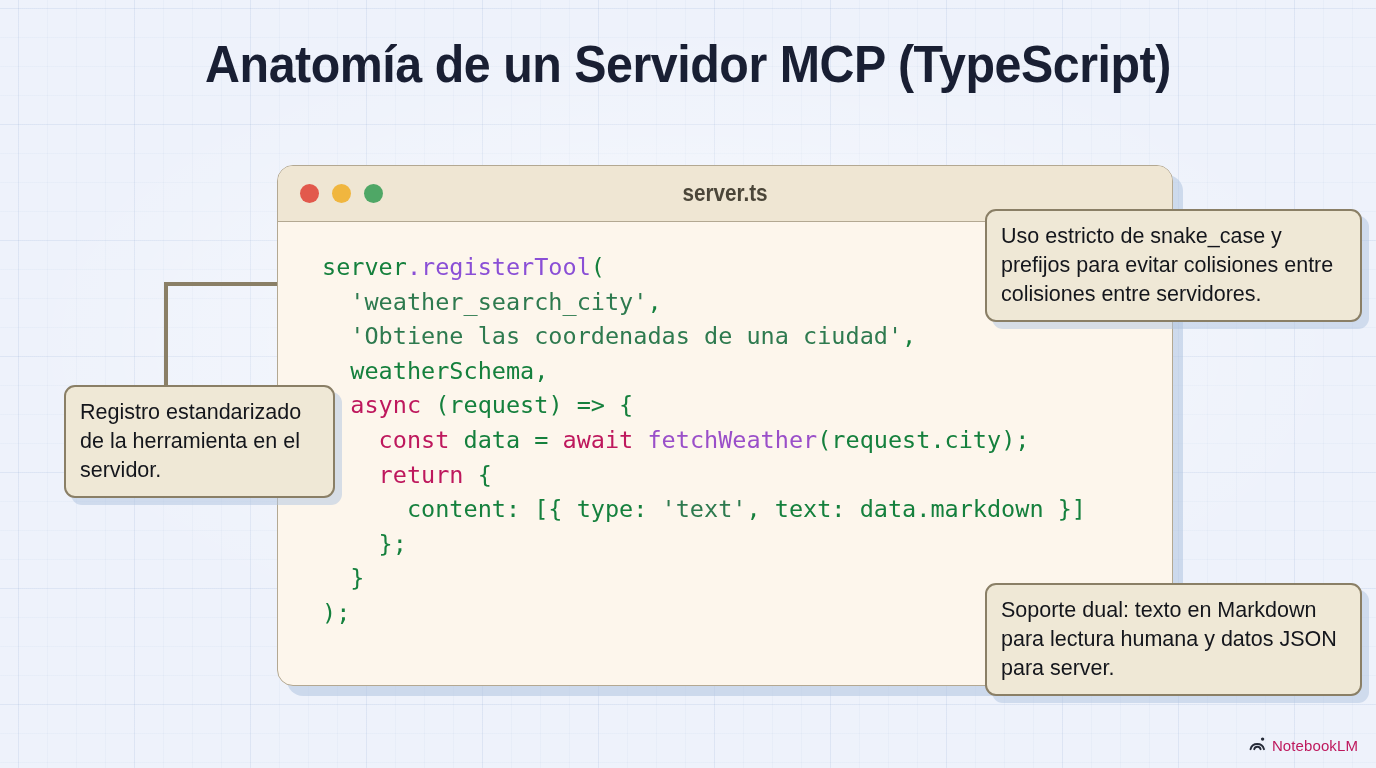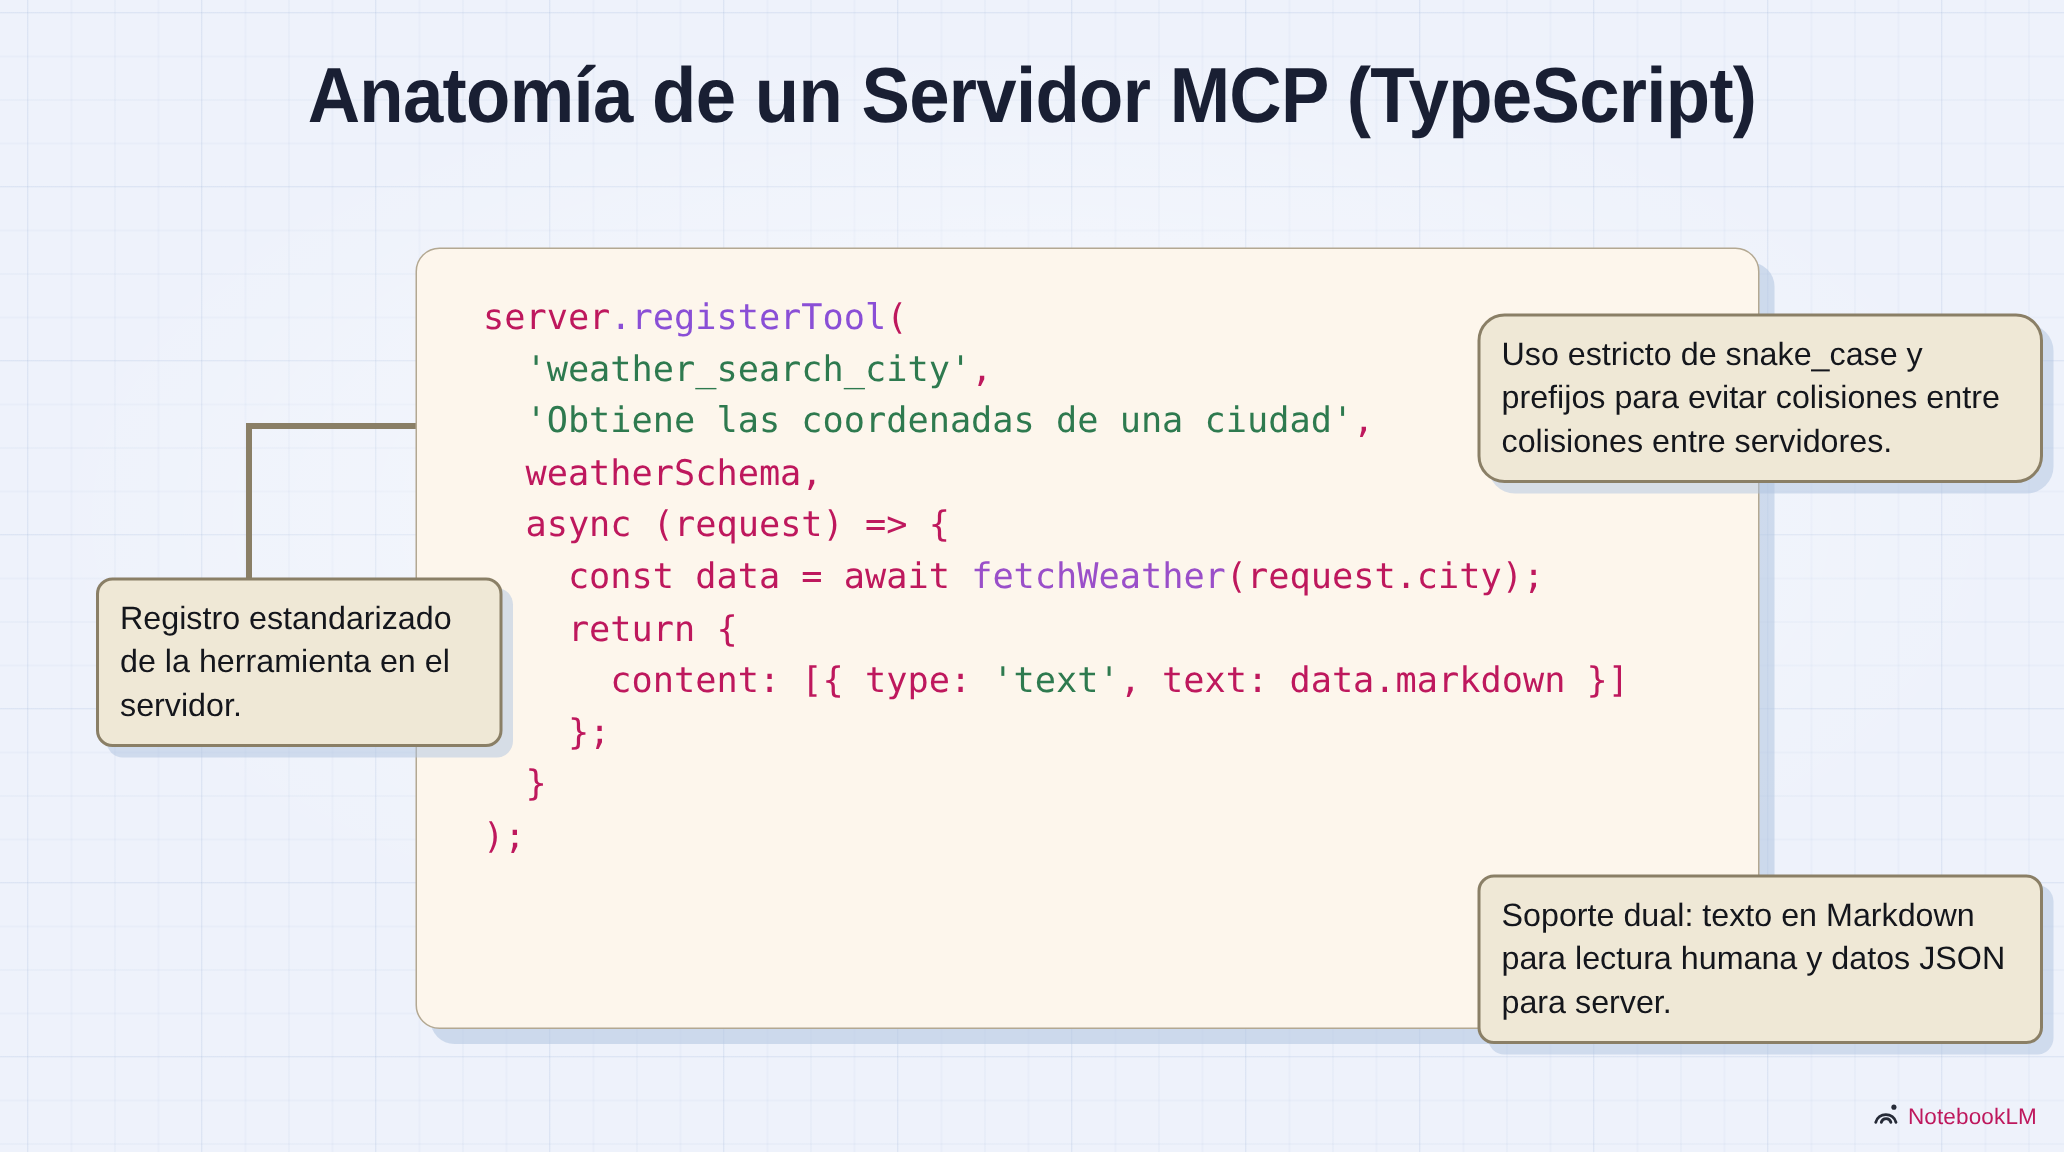--- a/index.html
+++ b/index.html
@@ -106,21 +106,21 @@
     font-family: "DejaVu Sans Mono", monospace;
     font-size: 23.5px;
     line-height: 34.6px;
     color: #1c1c20;
     white-space: pre;
   }
   .tok-prop   { color: #8a4fd6; margin-top: 40px; }
   .tok-str    { color: #2e7a4f; }
   .tok-kw     { color: #be185d; }
   .tok-fn     { color: #9a4fc9; }
-  .tok-plain  { color: #be185d; }
+  .tok-plain  { color: #15803d; }
 
   
   .callout {
     position: absolute;
     background: #efe8d6;
     border: 2.5px solid #8a7f66;
     border-radius: 11px;
     box-shadow: 7px 7px 0 rgba(176,196,224,0.5);
     color: #14161c;
     font-size: 21.5px;
@@ -131,21 +131,20 @@
   }
   #callout-left {
     left: 64px;
     top: 385px;
     width: 239px;
   }
   #callout-topright {
     left: 985px;
     top: 209px;
     width: 345px;
-    border-radius: 18px;
   }
   #callout-bottomright {
     left: 985px;
     top: 583px;
     width: 345px;
   }
 
   
   #connectors {
     position: absolute;
@@ -186,20 +185,28 @@
   </g>
   <circle cx="706" cy="319" r="8.5" fill="#fdf6ec" stroke="#8a7f66" stroke-width="4"></circle>
 
   <g stroke="#8a7f66" stroke-width="4" fill="none">
     <path d="M 826,569 L 826,641 L 986,641"></path>
   </g>
   <circle cx="826" cy="559" r="8.5" fill="#fdf6ec" stroke="#8a7f66" stroke-width="4"></circle>
 </svg>
 
 <div id="code-window">
+  <div id="titlebar">
+    <div id="traffic-lights">
+      <span class="dot red" style="background: rgb(226, 89, 76);"></span>
+      <span class="dot yellow" style="background: rgb(240, 182, 63);"></span>
+      <span class="dot green" style="background: rgb(79, 167, 102);"></span>
+    </div>
+    <div id="window-title">server.ts</div>
+  </div>
   <div id="code-area"><div><span></span><span class="tok-plain">server</span><span class="tok-prop">.registerTool</span><span class="tok-plain">(</span></div><div><span>  </span><span class="tok-str">'weather_search_city'</span><span class="tok-plain">,</span></div><div><span>  </span><span class="tok-str">'Obtiene las coordenadas de una ciudad'</span><span class="tok-plain">,</span></div><div><span>  </span><span class="tok-plain">weatherSchema,</span></div><div><span>  </span><span class="tok-kw">async</span><span class="tok-plain"> (request) =&gt; {</span></div><div><span>    </span><span class="tok-kw">const</span><span class="tok-plain"> data = </span><span class="tok-kw">await</span><span class="tok-plain"> </span><span class="tok-fn">fetchWeather</span><span class="tok-plain">(request.city);</span></div><div><span>    </span><span class="tok-kw">return</span><span class="tok-plain"> {</span></div><div><span>      </span><span class="tok-plain">content: [{ type: </span><span class="tok-str">'text'</span><span class="tok-plain">, text: data.markdown }]</span></div><div><span>    </span><span class="tok-plain">};</span></div><div><span>  </span><span class="tok-plain">}</span></div><div><span></span><span class="tok-plain">);</span></div></div>
 </div>
 
 <div class="callout" id="callout-left">Registro estandarizado de la herramienta en el servidor.</div>
 <div class="callout" id="callout-topright">Uso estricto de snake_case y prefijos para evitar colisiones entre colisiones entre servidores.</div>
 <div class="callout" id="callout-bottomright">Soporte dual: texto en Markdown para lectura humana y datos JSON para server.</div>
 
 <div id="watermark">
   <span>
     <svg width="17" height="15" viewBox="0 0 17 15">

